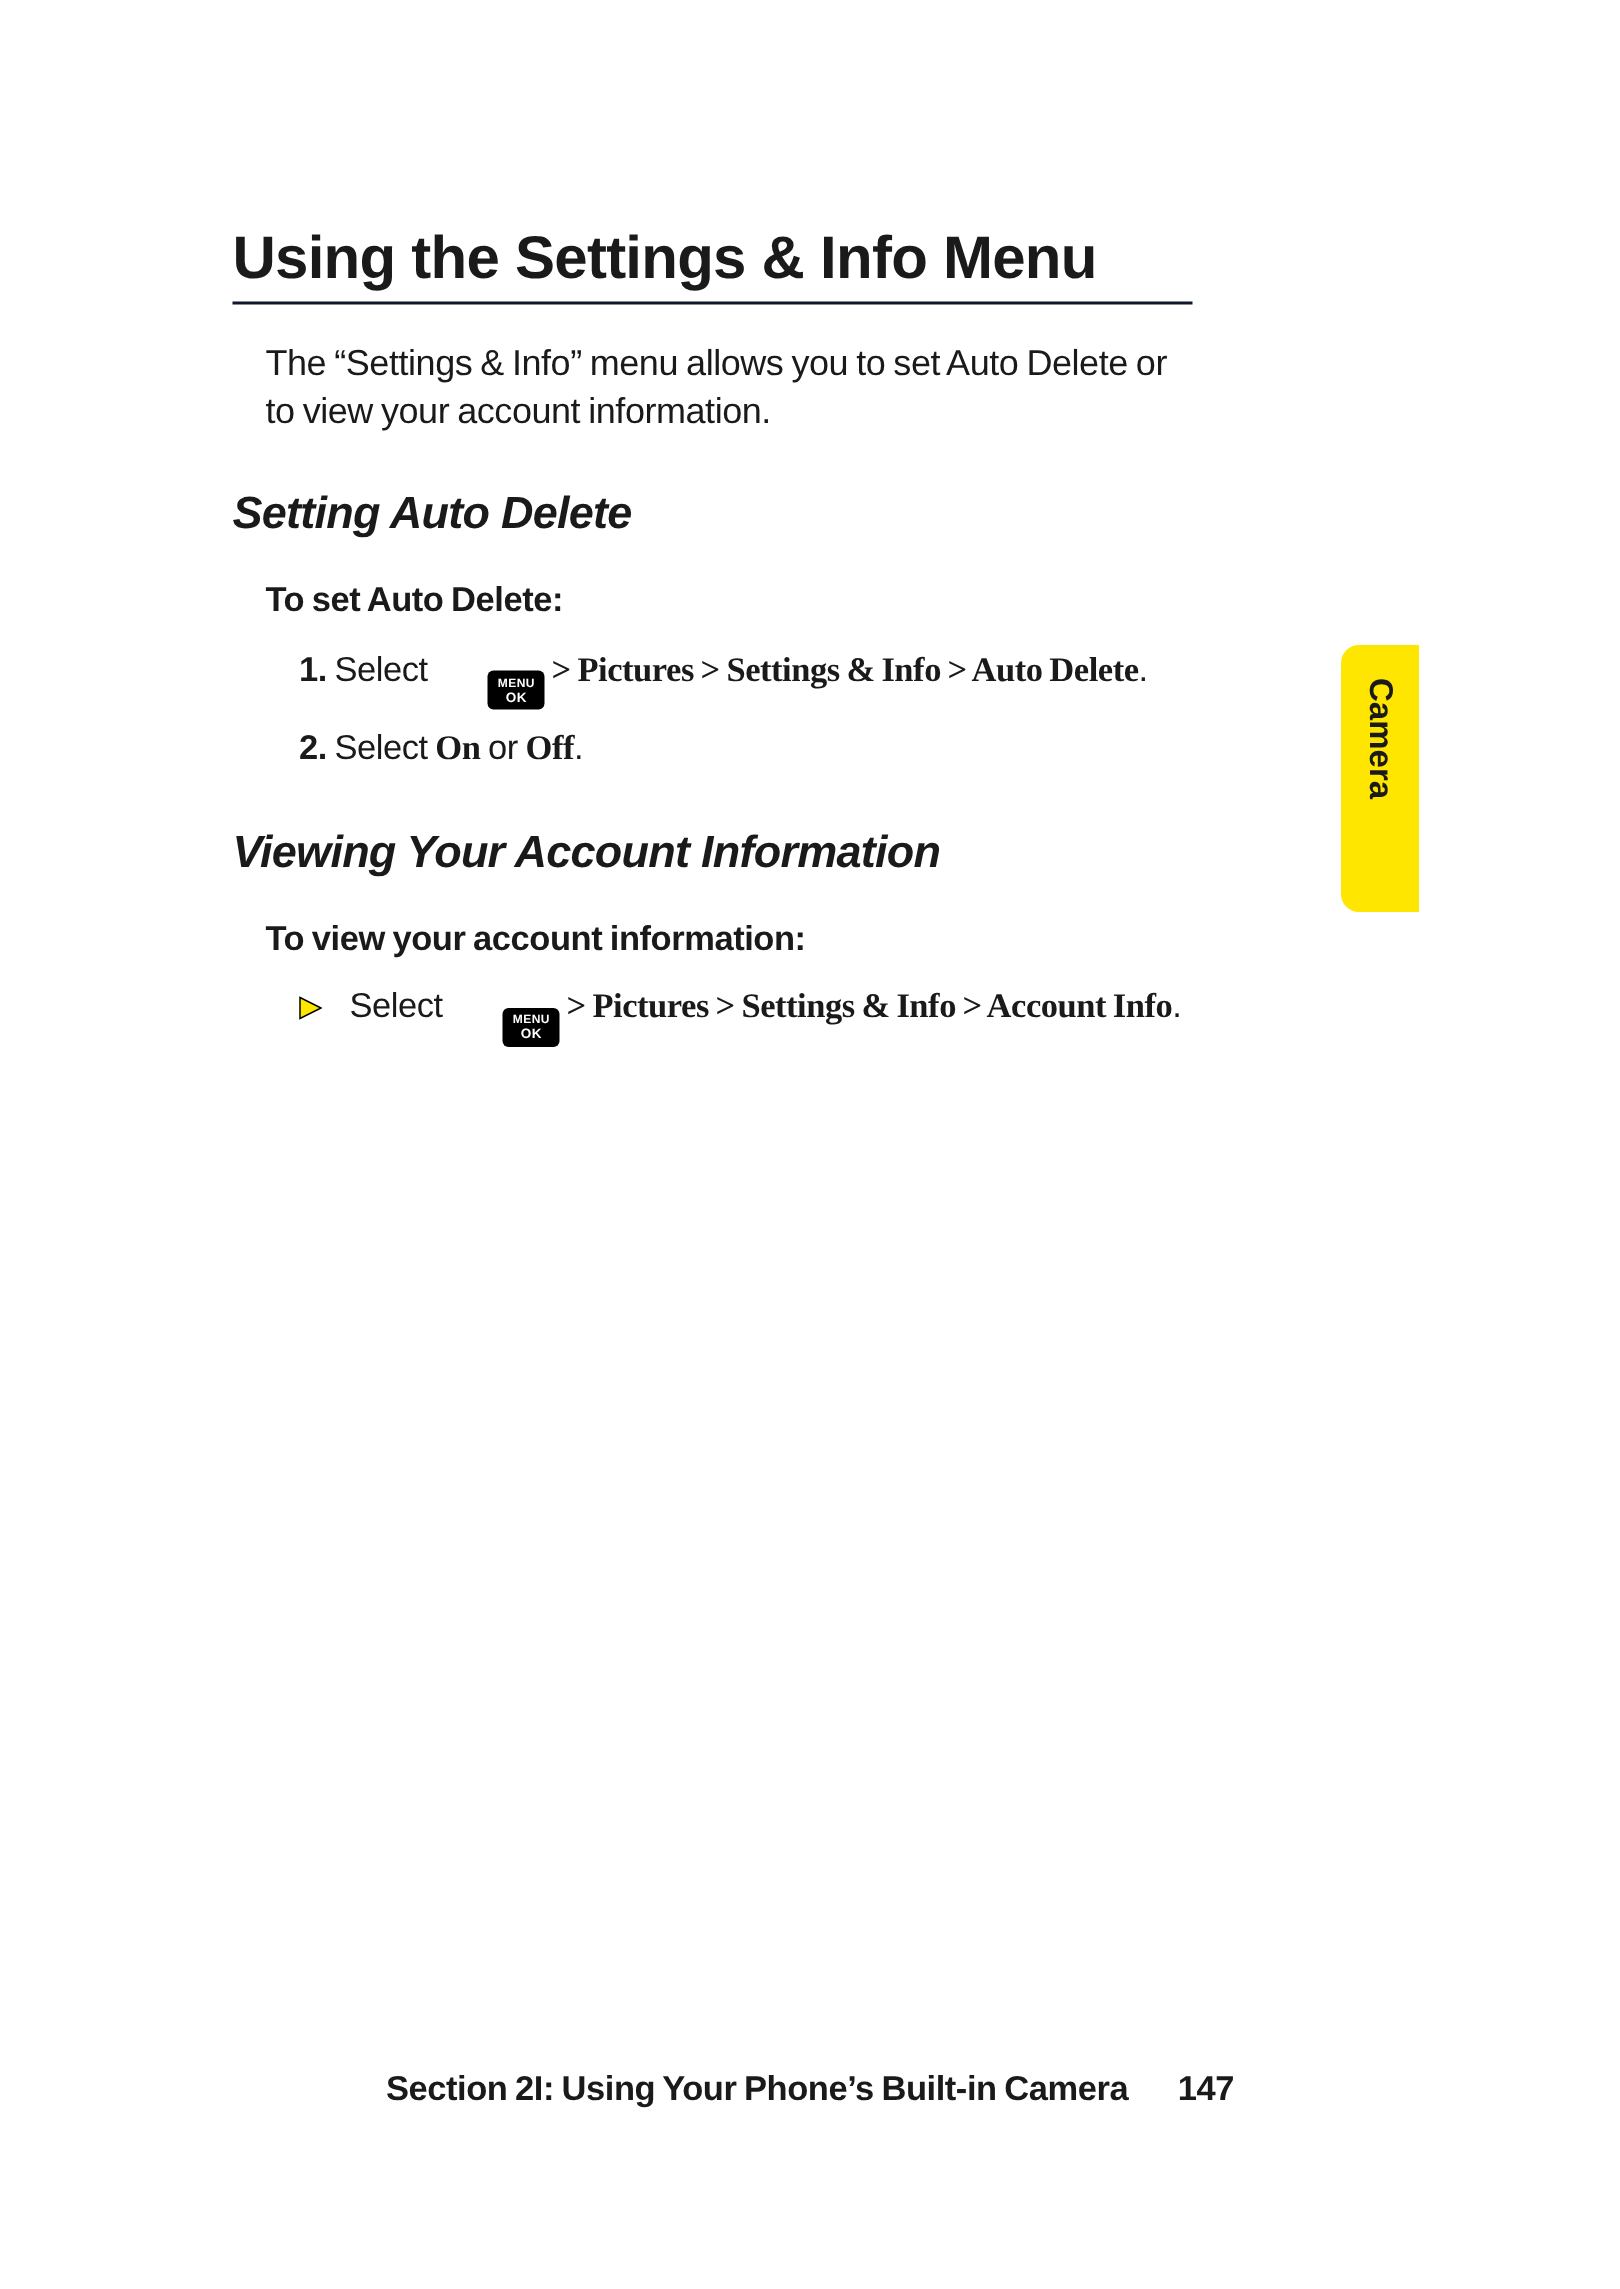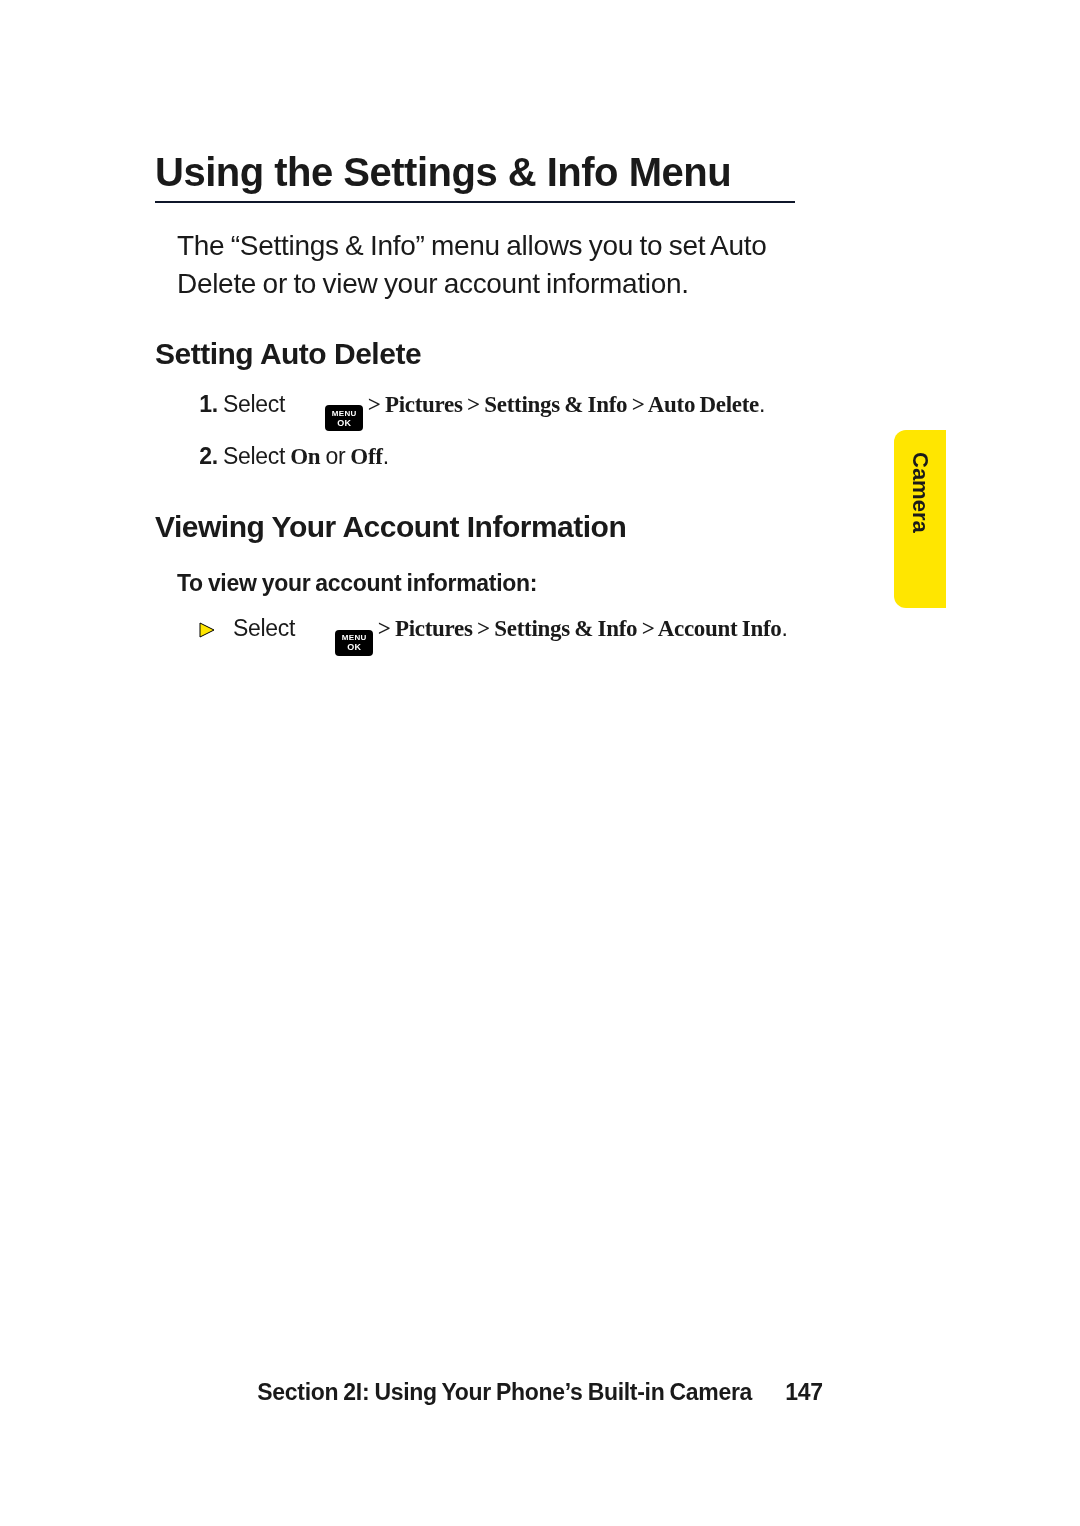--- a/index.html
+++ b/index.html
@@ -26,30 +26,31 @@
   }
   h1.section-title {
     font-size: 40px;
     font-weight: 700;
     margin: 0 0 8px 0;
     padding-bottom: 6px;
     border-bottom: 2px solid #0f172a;
     letter-spacing: -0.5px;
   }
   p.intro {
-    font-size: 28px;
+    font-size: 24px;
     line-height: 1.35;
     margin: 24px 0 0 22px;
     word-spacing: -1px;
   }
   h2.subhead {
     font-size: 30px;
     font-weight: 700;
     margin: 34px 0 0 0;
     letter-spacing: -0.5px;
+    font-style: italic;
   }
   p.body {
     font-size: 24px;
     line-height: 1.35;
     margin: 14px 0 0 22px;
     word-spacing: -1px;
   }
   p.lead-in {
     font-size: 23px;
     font-weight: 700;
@@ -149,20 +150,21 @@
 
   <div class="content">
 
     <h1 class="section-title">Using the Settings &amp; Info Menu</h1>
 
     <p class="intro">The “Settings &amp; Info” menu allows you to set Auto Delete or to view your account information.</p>
 
     <h2 class="subhead">Setting Auto Delete</h2>
 
 
+    <p class="lead-in">To set Auto Delete:</p>
 
     <ol class="steps">
       <li>
         <span>Select </span><span class="menu-key">
             <span>MENU</span>
             <span class="l2">OK</span>
           </span><span class="b"> &gt; Pictures &gt; Settings &amp; Info &gt; Auto Delete</span><span>.</span>
       </li>
       <li>
         <span>Select </span><span class="b">On</span><span> or </span><span class="b">Off</span><span>.</span>

